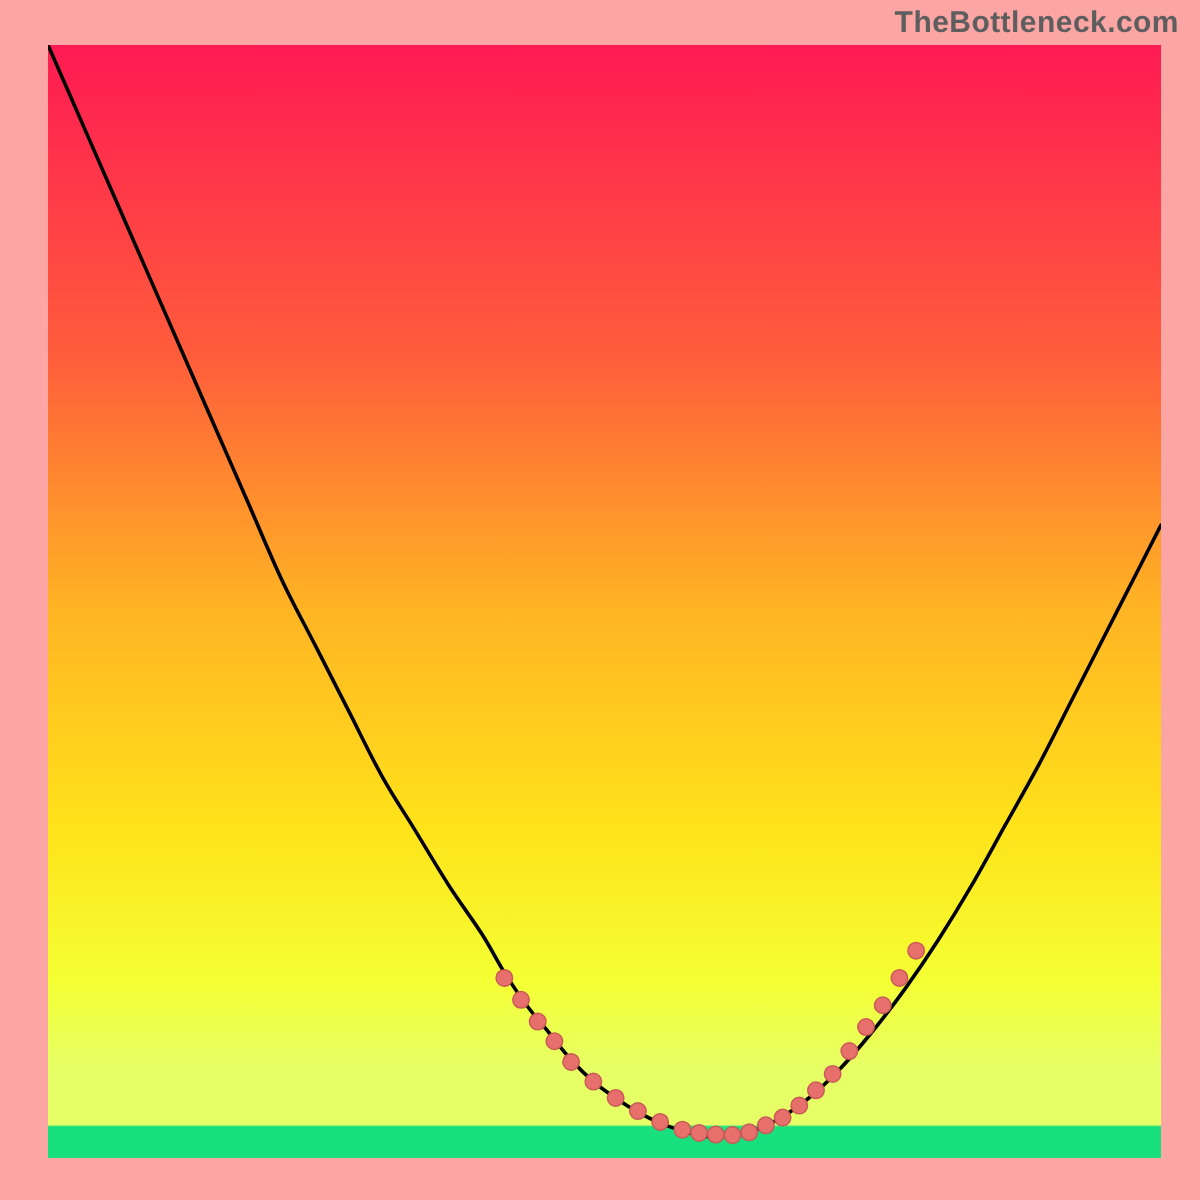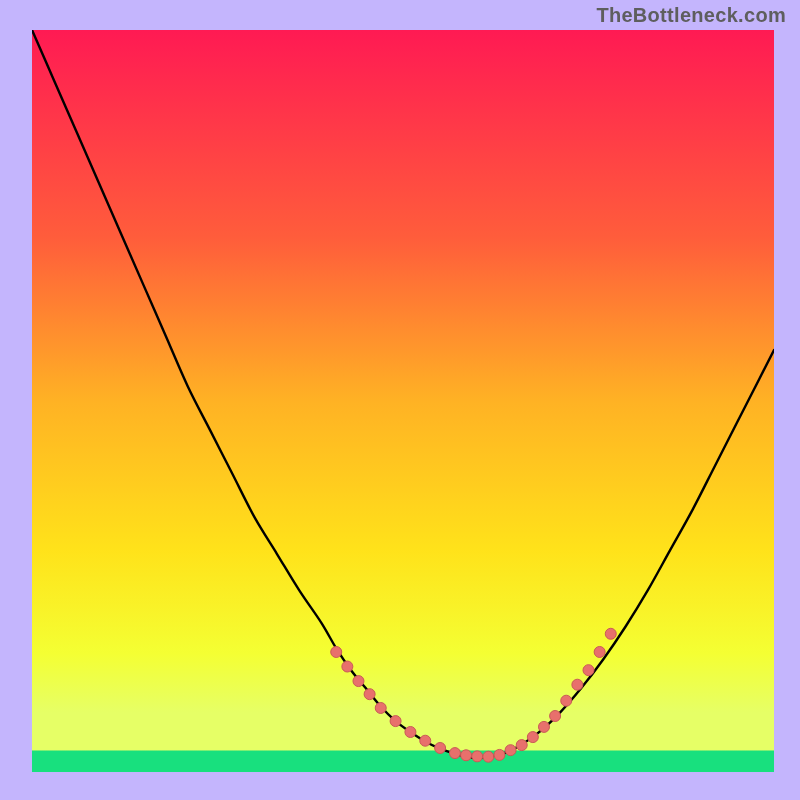--- a/index.html
+++ b/index.html
@@ -8,21 +8,21 @@
     width: 800px;
     height: 800px;
     background: #000000;
     overflow: hidden;
     font-family: Arial, Helvetica, sans-serif;
   }
   .frame {
     position: relative;
     width: 800px;
     height: 800px;
-    background: #c4b5fd;
+    background: #fca5a5;
   }
   .watermark {
     position: absolute;
     top: 4px;
     right: 14px;
     color: #5e5e5e;
     font-size: 20px;
     font-weight: 600;
     letter-spacing: 0.3px;
     user-select: none;

